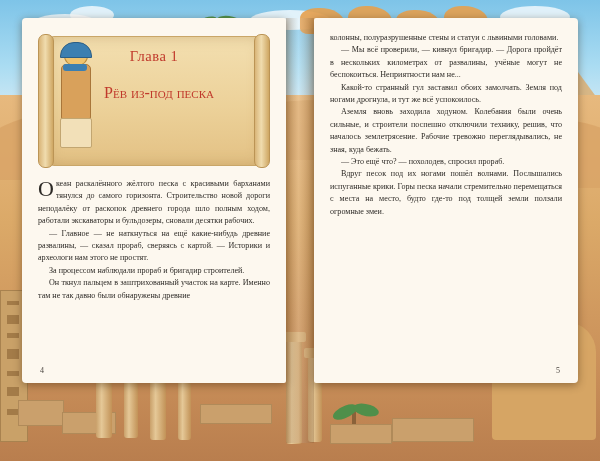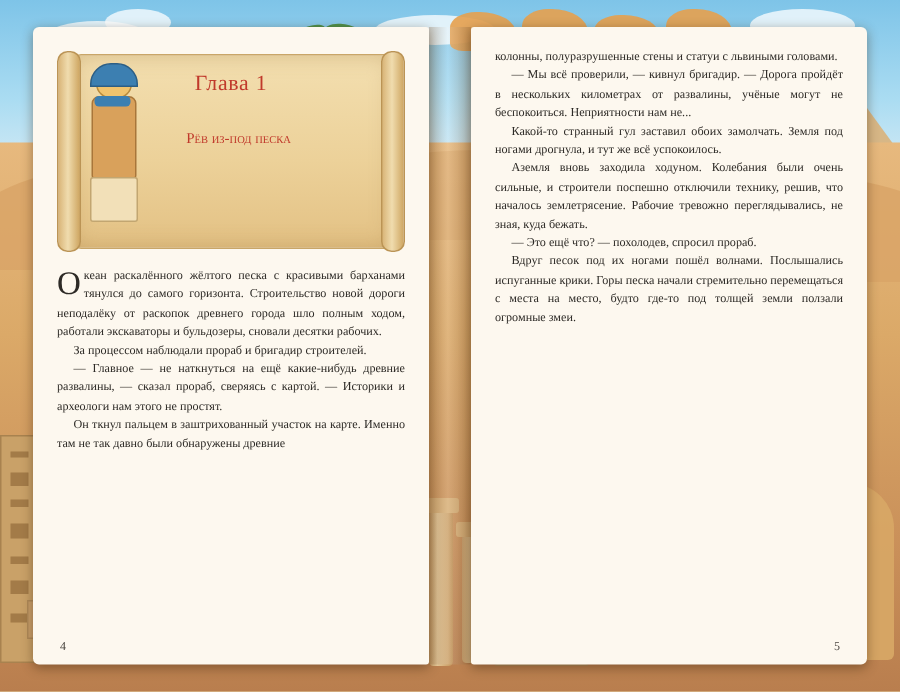--- a/index.html
+++ b/index.html
@@ -111,21 +111,21 @@
     position: absolute;
     background: #e6a04e;
     border-radius: 40% 55% 20% 20%;
     opacity: .9;
   }
   
   .page {
     position: absolute;
     top: 18px;
     width: 264px;
-    height: 425px;
+    height: 365px;
     background: #fdf8ef;
     box-shadow: 0 2px 8px rgba(60,35,10,.45);
   }
   .page.left {
     left: 22px;
     border-radius: 4px 2px 2px 4px;
   }
   .page.right {
     left: 314px;
     border-radius: 2px 4px 4px 2px;
@@ -206,21 +206,21 @@
     top: 16px; left: 0; right: 0;
     text-align: center;
     font-size: 14.5px;
     color: #c0392b;
     letter-spacing: .5px;
   }
   .chapter-title {
     position: absolute;
     top: 52px; left: 22px; right: 12px;
     text-align: center;
-    font-size: 10px;
+    font-size: 16px;
     line-height: 17px;
     color: #c0392b;
     font-variant: small-caps;
   }
   .pharaoh {
     position: absolute;
     left: 18px; top: 10px;
     width: 38px; height: 110px;
   }
   .ph-head {
@@ -345,22 +345,22 @@
           <div class="ph-nemes"></div>
           <div class="ph-collar"></div>
         </div>
 
         <div class="chapter-num">Глава 1</div>
         <div class="chapter-title">Рёв из-под песка</div>
       </div>
 
       <div class="body-text">
         <p class="noindent dropcap-para"><span class="dropcap">О</span><span>кеан раскалённого жёлтого песка с красивыми барханами тянулся до самого горизонта. Стро­ительство новой дороги неподалёку от раскопок древнего города шло полным ходом, работали экска­ваторы и бульдозеры, сновали десятки рабочих.</span></p>
+        <p>— Главное — не наткнуться на ещё какие-нибудь древние развалины, — сказал прораб, сверя­ясь с картой. — Историки и археологи нам этого не простят.</p>
         <p>За процессом наблюдали прораб и бригадир строителей.</p>
-        <p>— Главное — не наткнуться на ещё какие-нибудь древние развалины, — сказал прораб, сверя­ясь с картой. — Историки и археологи нам этого не простят.</p>
         <p>Он ткнул пальцем в заштрихован­ный участок на карте. Именно там не так давно были обнаружены древние</p>
       </div>
     </div>
     <div class="page-num">4</div>
   </div>
 
   <div class="gutter"></div>
 
   <div class="page right">
     <div class="page-inner">

